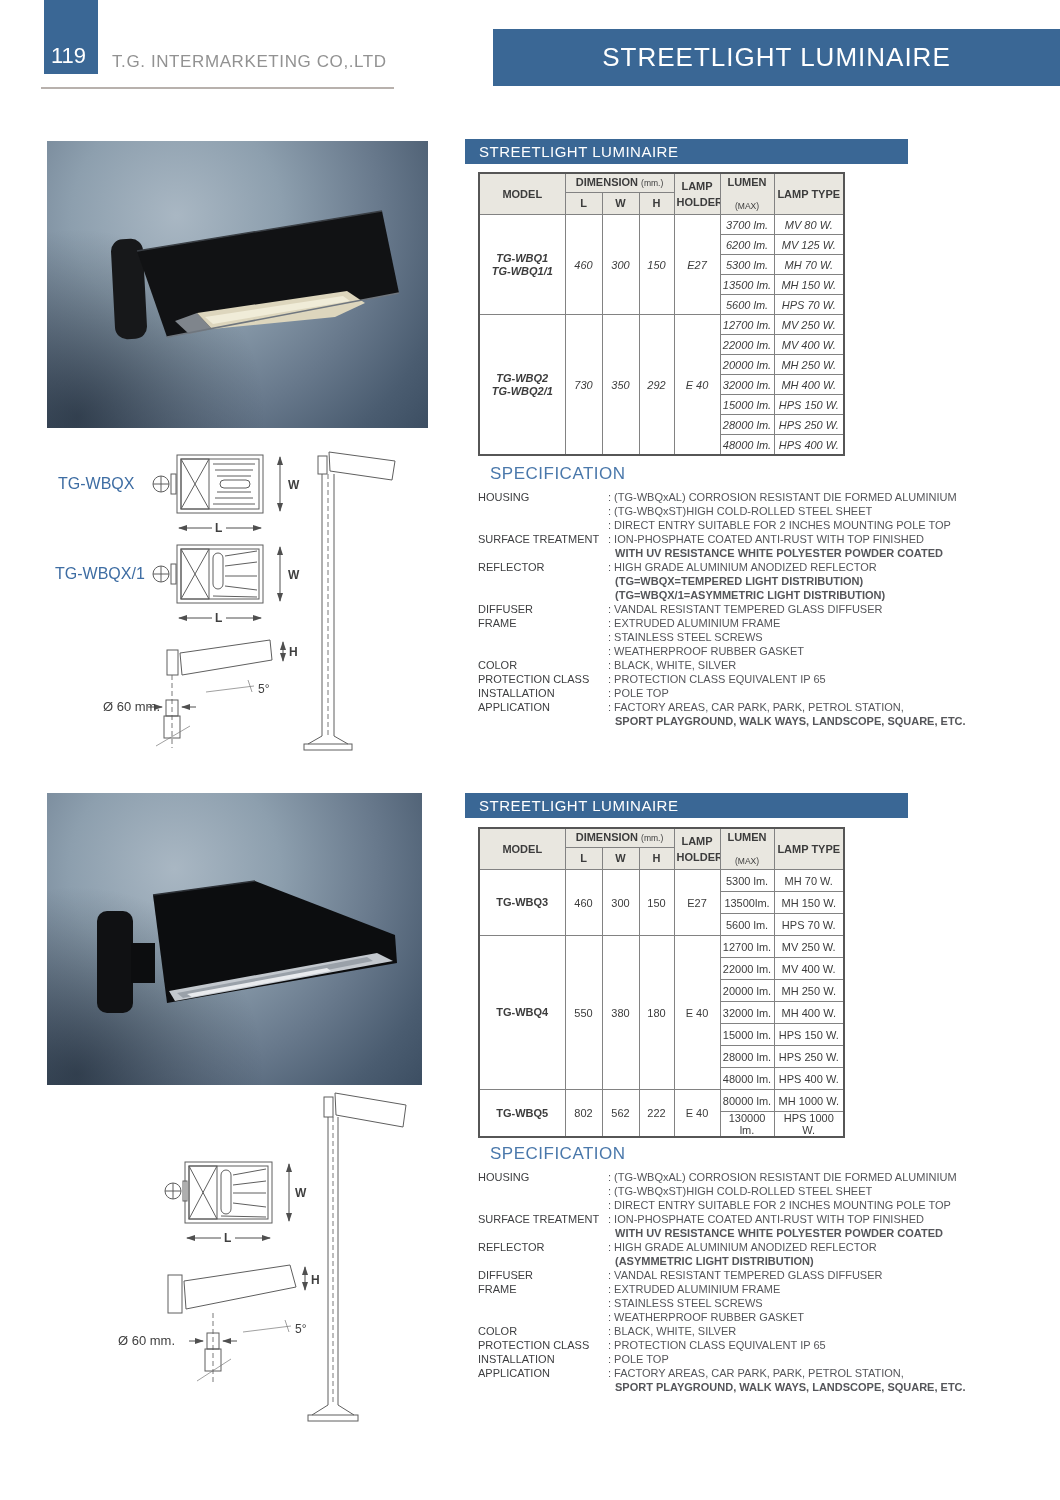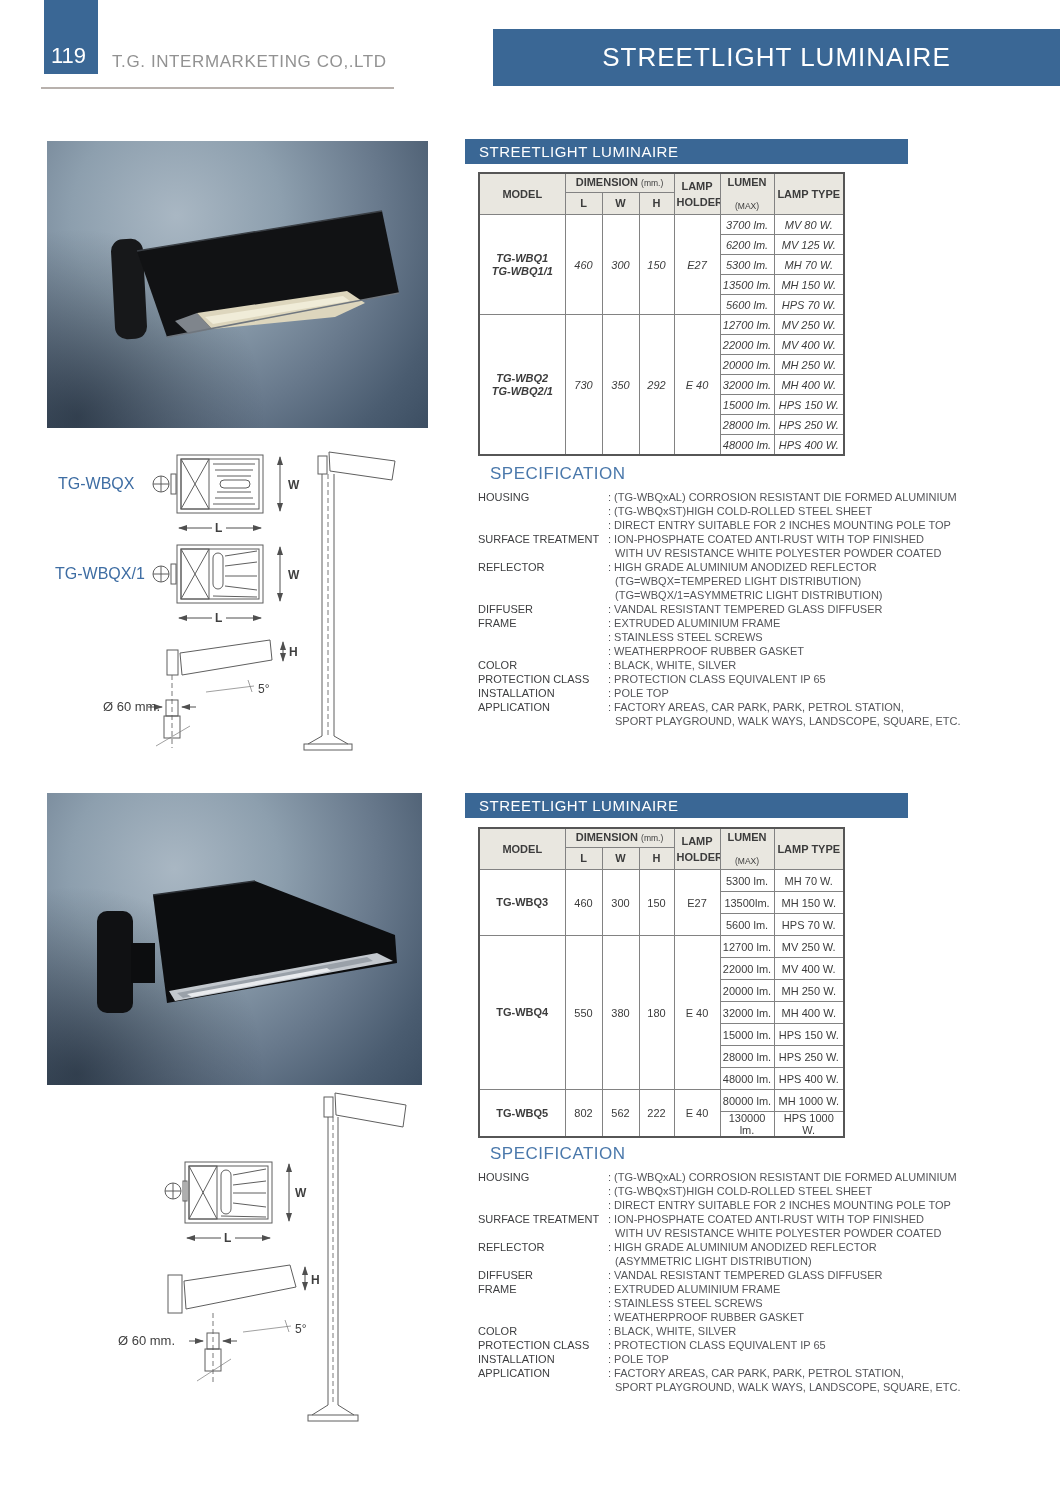--- a/index.html
+++ b/index.html
@@ -65,21 +65,21 @@
   .spec{width:575px;}
   .spec-1{left:478px;top:464px;}
   .spec-2{left:478px;top:1144px;}
   .spec-title{
     margin:0 0 6px 12px;font-weight:normal;font-size:17px;letter-spacing:.5px;
     color:var(--spec-title-blue,#4a78ab);
   }
   .spec-row{display:flex;font-size:11px;line-height:14px;}
   .spec-label{width:130px;flex-shrink:0;font-weight:normal;color:#3d3e40;}
   .spec-value{color:#55565a;}
-  .spec-value .cont{padding-left:7px;}
+  .spec-value .cont{padding-left:7px;font-weight:bold;}
 
   
   .drawing{color:#701a75;}
   .drawing-1{left:48px;top:448px;width:392px;height:312px;}
   .drawing-2{left:90px;top:1085px;width:350px;height:360px;}
   .ln{fill:none;stroke:#5f5f5f;stroke-width:1;}
   .ln-thin{fill:none;stroke:#777;stroke-width:.7;}
   .dim{stroke:#4f4f4f;stroke-width:1;fill:none;}
   .dash{stroke:#6a6a6a;stroke-width:.9;stroke-dasharray:5 3;fill:none;}
   text.blue-label{fill:var(--drawing-label-blue,#3e6da3);font-size:16px;font-family:"Liberation Sans",sans-serif;}

